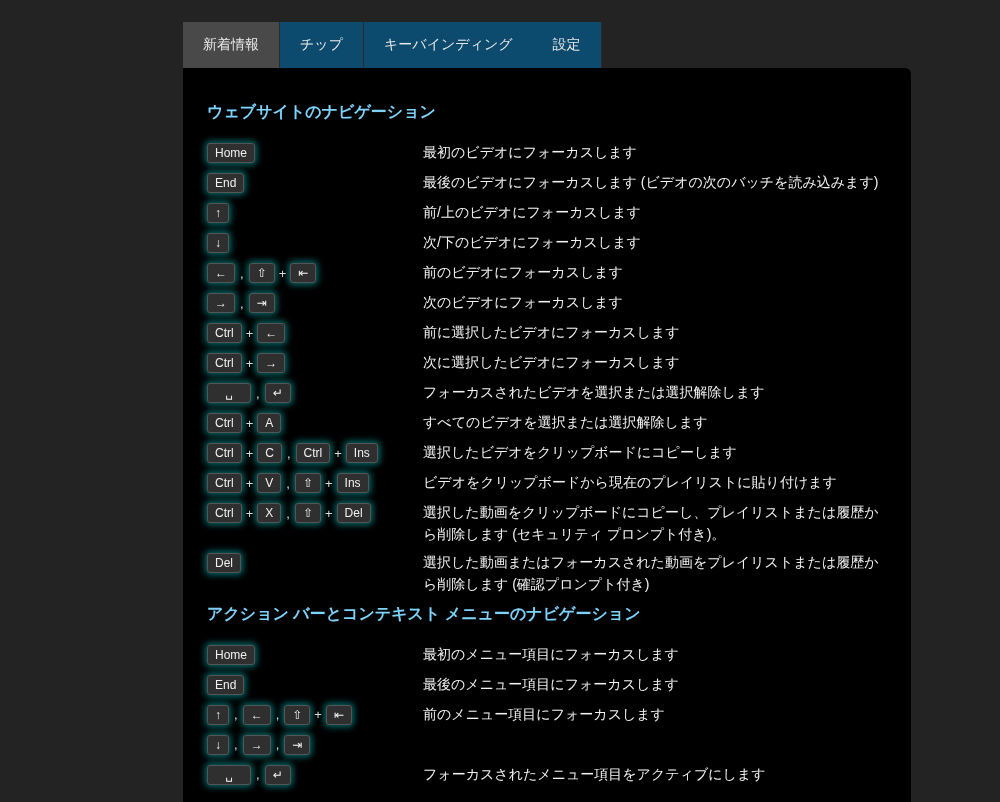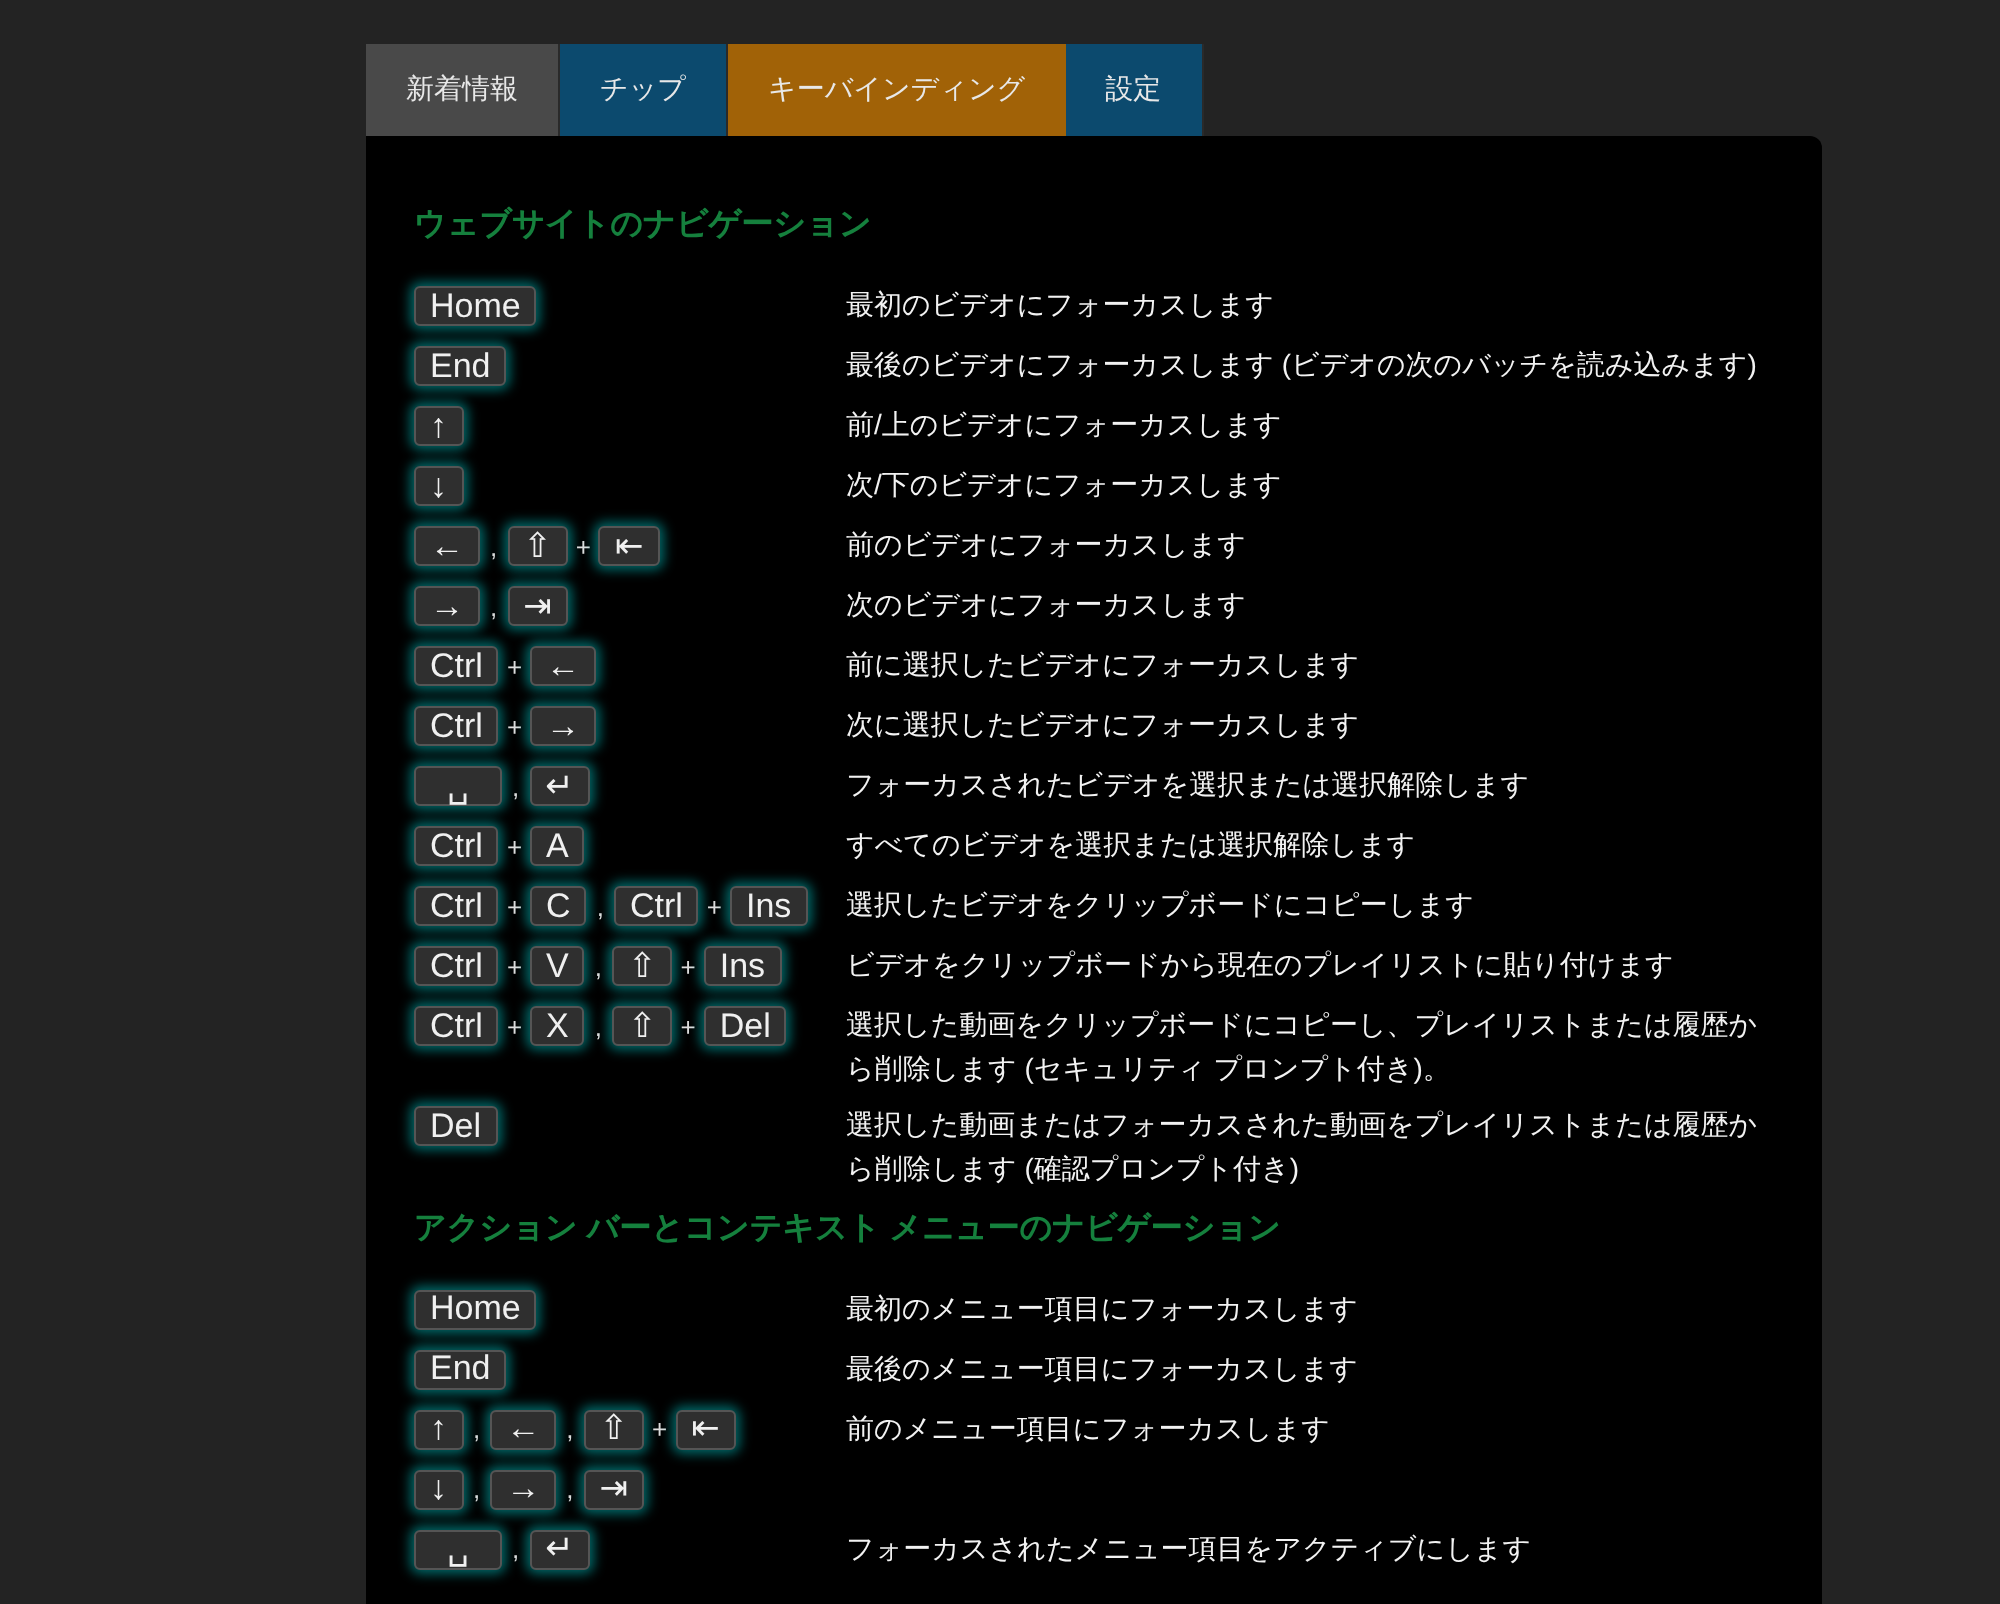--- a/index.html
+++ b/index.html
@@ -25,35 +25,35 @@
   .tab {
     padding: 14px 20px 14px 20px;
     background: #0c4a6e;
     color: #e8e8e8;
     font-size: 14px;
     cursor: pointer;
     border-right: 1px solid #2a2a2a;
   }
   .tab:first-child { background:#494949; }
   .tab.active {
-    background: #a16207;
+    background: #0c4a6e;
     border-right: none;
   }
   .content {
     background: #000;
     width: 728px;
     padding: 28px 24px 30px 24px;
     border-radius: 0 6px 6px 6px;
     min-height: 720px;
   }
   h2.section {
     font-size: 16px;
     font-weight: 600;
     margin: 6px 0 18px 0;
-    color: #15803d;
+    color: #7dd3fc;
   }
   h2.section.mt { margin-top: 8px; }
   .row {
     display: flex;
     align-items: flex-start;
     margin-bottom: 6px;
   }
   .keys {
     width: 216px;
     flex: 0 0 216px;
@@ -91,21 +91,21 @@
     color: #ddd;
     padding: 0 5px;
     font-size: 13px;
   }
   .plus {
     color: #ddd;
     padding: 0 4px;
     font-size: 13px;
   }
   
-  kbd .g { font-size: 17px; line-height: 1; display:inline-block; transform: translateY(-0.5px);}
+  kbd .g { font-size: 12px; line-height: 1; display:inline-block; transform: translateY(-0.5px);}
 </style>
 </head>
 <body>
 
 <div class="panel-wrap">
   <div class="tabs" id="tab-bar">
       <div class="tab">新着情報</div>
       <div class="tab">チップ</div>
       <div class="tab active">キーバインディング</div>
       <div class="tab">設定</div>

